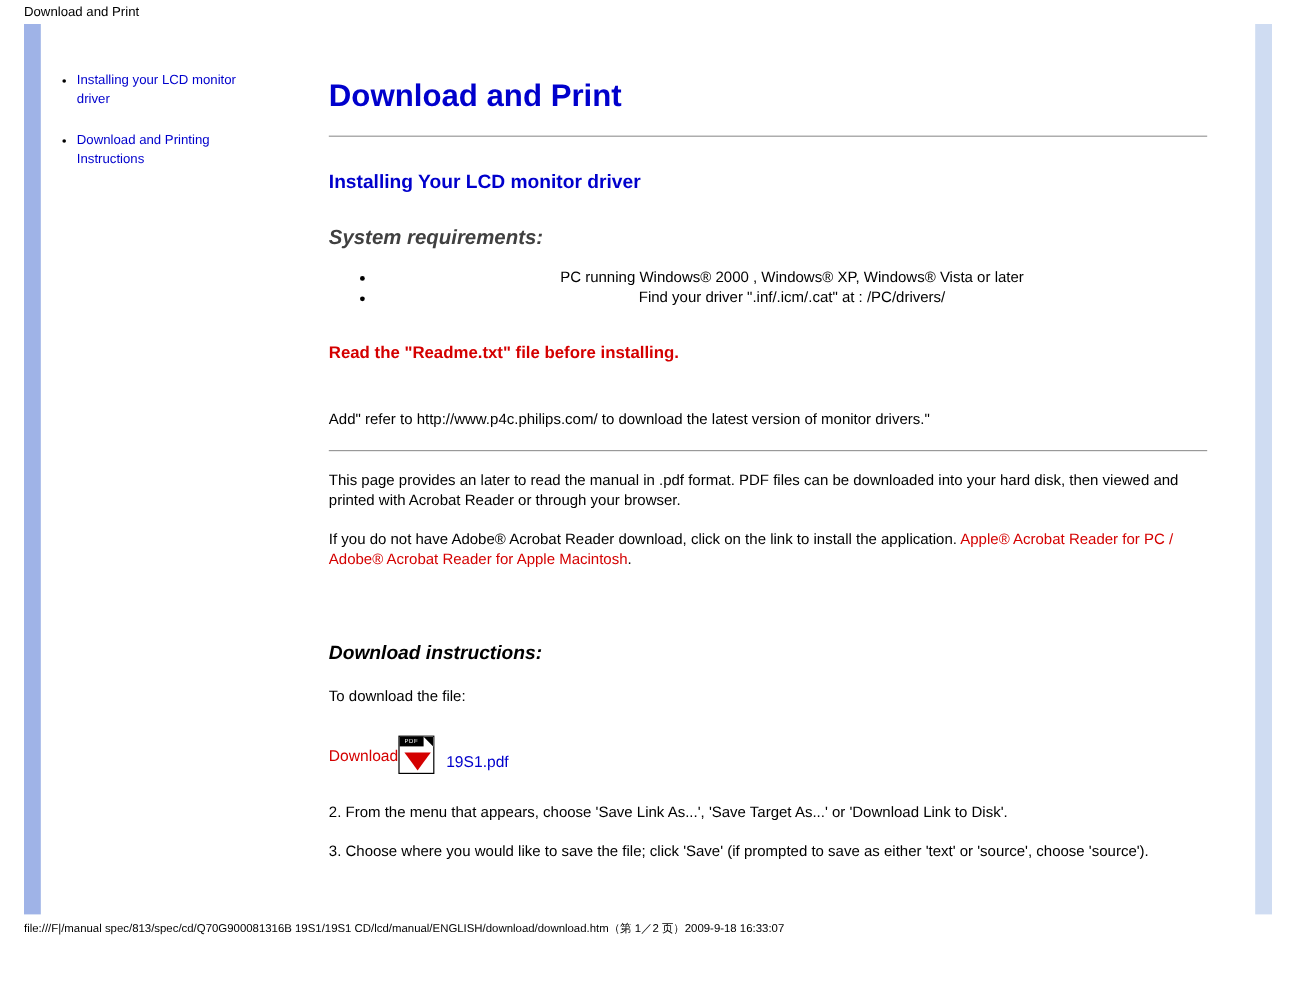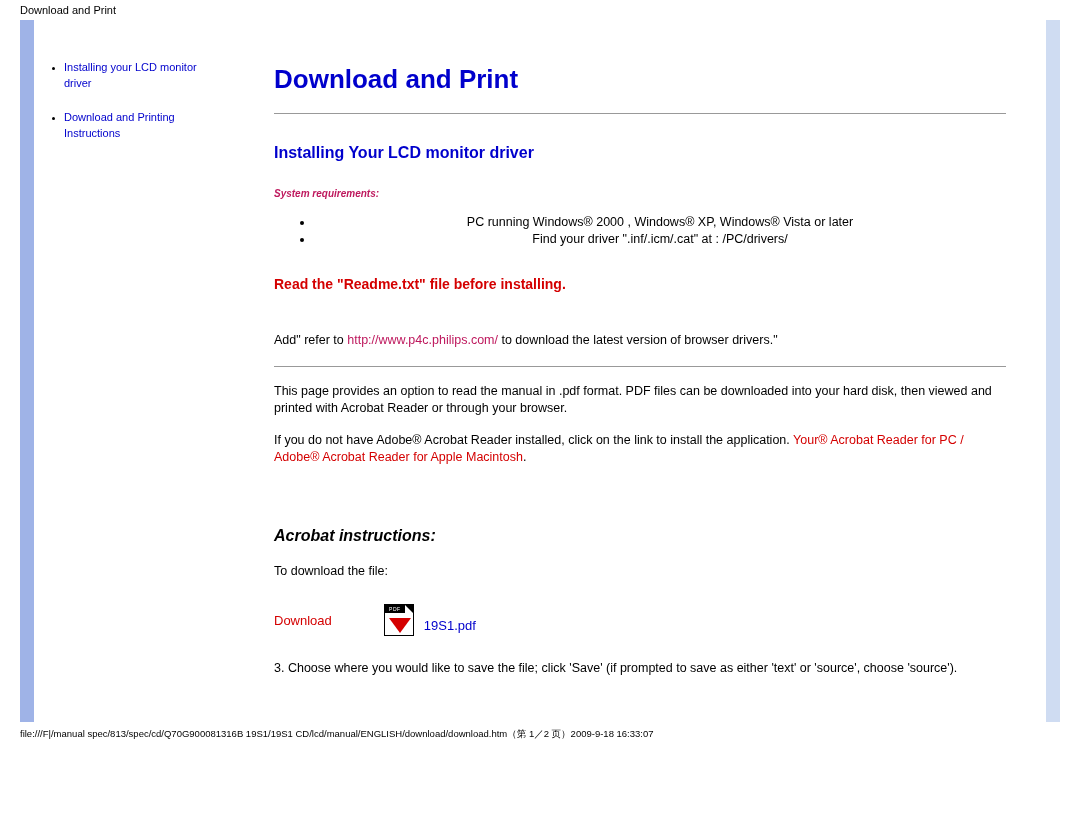--- a/index.html
+++ b/index.html
@@ -68,23 +68,23 @@
   }
   h3.section-h {
     color: #0000cc;
     font-weight: bold;
     font-size: 16px;
     margin: 30px 0 20px 0;
   }
   h4.sub-h {
     font-style: italic;
     font-weight: bold;
-    font-size: 10px;
+    font-size: 17px;
     margin: 26px 0 16px 0;
-    color: #be185d;
+    color: #404040;
   }
   .black-h {
     font-style: italic;
     font-weight: bold;
     font-size: 16px;
     margin: 60px 0 18px 0;
     color: #000;
   }
   .req-list {
     margin: 0 0 30px 40px;
@@ -97,31 +97,30 @@
     color: #d40000;
     font-weight: bold;
     font-size: 14px;
     margin: 18px 0 40px 0;
   }
   .p-text {
     font-size: 12.5px;
     line-height: 1.4;
     margin: 14px 0;
   }
-  .p-text a.blue { color: #be185d; text-decoration: none; }
+  .p-text a.blue { color: #000000; text-decoration: none; }
   .p-text .red { color: #d40000; }
   .dl-row {
     display: flex;
     align-items: center;
     margin: 24px 0;
   }
   .dl-row .dl-label {
     color: #d40000;
     font-size: 13px;
-    margin-right: 52px;
   }
   .dl-row .fname { color: #0000cc; font-size: 13px; margin-left: 10px; margin-top: 11px;}
   .pdf-icon {
     width: 30px;
     height: 32px;
     border: 1px solid #000;
     position: relative;
     background: #fff;
     box-sizing: border-box;
   }
@@ -189,45 +188,46 @@
     <h3 class="section-h">Installing Your LCD monitor driver</h3>
     <h4 class="sub-h">System requirements:</h4>
     <ul class="req-list">
       <li>PC running Windows® 2000 , Windows® XP, Windows® Vista or later</li>
       <li>Find your driver ".inf/.icm/.cat" at : /PC/drivers/</li>
     </ul>
 
     <div class="red-head">Read the "Readme.txt" file before installing.</div>
 
     <div class="p-text">
-      <span>Add" refer to </span><a class="blue" href="#">http://www.p4c.philips.com/</a><span> to download the latest version of browser drivers."</span>
+      <span>Add" refer to </span><a class="blue" href="#">http://www.p4c.philips.com/</a><span> to download the latest version of monitor drivers."</span>
     </div>
     <hr class="sep">
 
-    <div class="p-text">This page provides an option to read the manual in .pdf format. PDF files can be downloaded into your hard disk, then viewed and printed with Acrobat Reader or through your browser.</div>
+    <div class="p-text">This page provides an later to read the manual in .pdf format. PDF files can be downloaded into your hard disk, then viewed and printed with Acrobat Reader or through your browser.</div>
 
     <div class="p-text">
-      <span>If you do not have Adobe® Acrobat Reader installed, click on the link to install the application. </span><a href="#" class="red" style="text-decoration:none">Your® Acrobat Reader for PC</a><span class="red"> / </span><a href="#" class="red" style="text-decoration:none">Adobe® Acrobat Reader for Apple Macintosh</a><span>.</span>
+      <span>If you do not have Adobe® Acrobat Reader download, click on the link to install the application. </span><a href="#" class="red" style="text-decoration:none">Apple® Acrobat Reader for PC</a><span class="red"> / </span><a href="#" class="red" style="text-decoration:none">Adobe® Acrobat Reader for Apple Macintosh</a><span>.</span>
     </div>
 
-    <div class="black-h">Acrobat instructions:</div>
+    <div class="black-h">Download instructions:</div>
 
     <div class="p-text">To download the file:</div>
 
     <div class="dl-row">
       <span class="dl-label">Download</span>
       <a href="#" style="text-decoration:none; display:flex; align-items:center;">
         <span class="pdf-icon">
           <span class="band">PDF</span>
           <span class="tri"></span>
         </span>
         <span class="fname">19S1.pdf</span>
       </a>
     </div>
 
+    <div class="p-text">2. From the menu that appears, choose 'Save Link As...', 'Save Target As...' or 'Download Link to Disk'.</div>
     <div class="p-text">3. Choose where you would like to save the file; click 'Save' (if prompted to save as either 'text' or 'source', choose 'source').</div>
 
   </div>
 
   <div class="right-band"></div>
 </div>
 </div>
 
 <div class="footer-path">file:///F|/manual spec/813/spec/cd/Q70G900081316B 19S1/19S1 CD/lcd/manual/ENGLISH/download/download.htm（第 1／2 页）2009-9-18 16:33:07</div>
 

